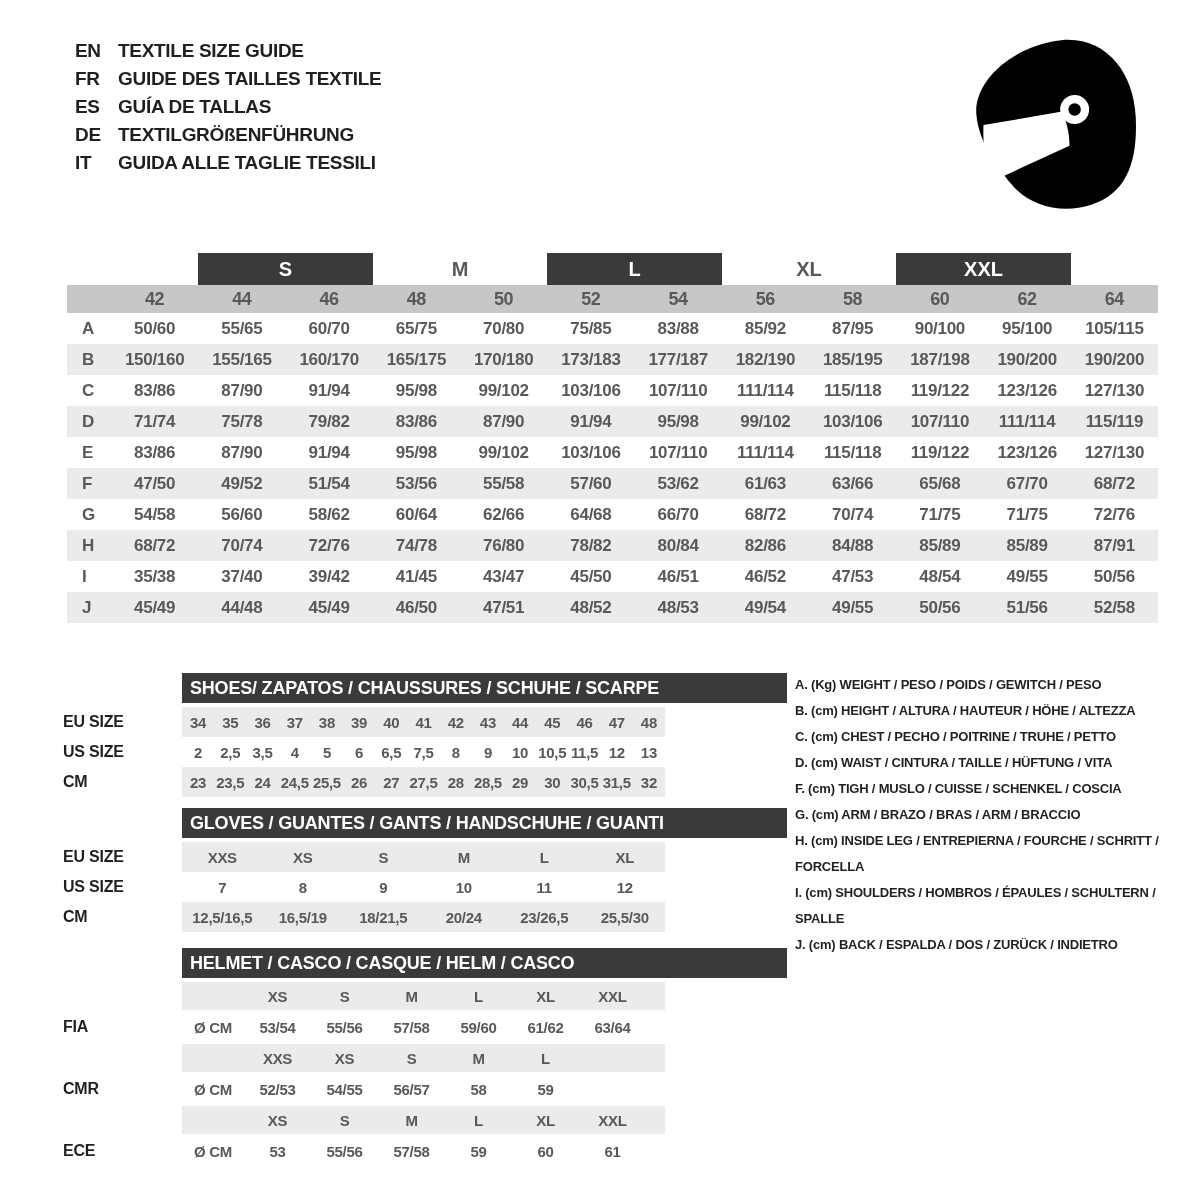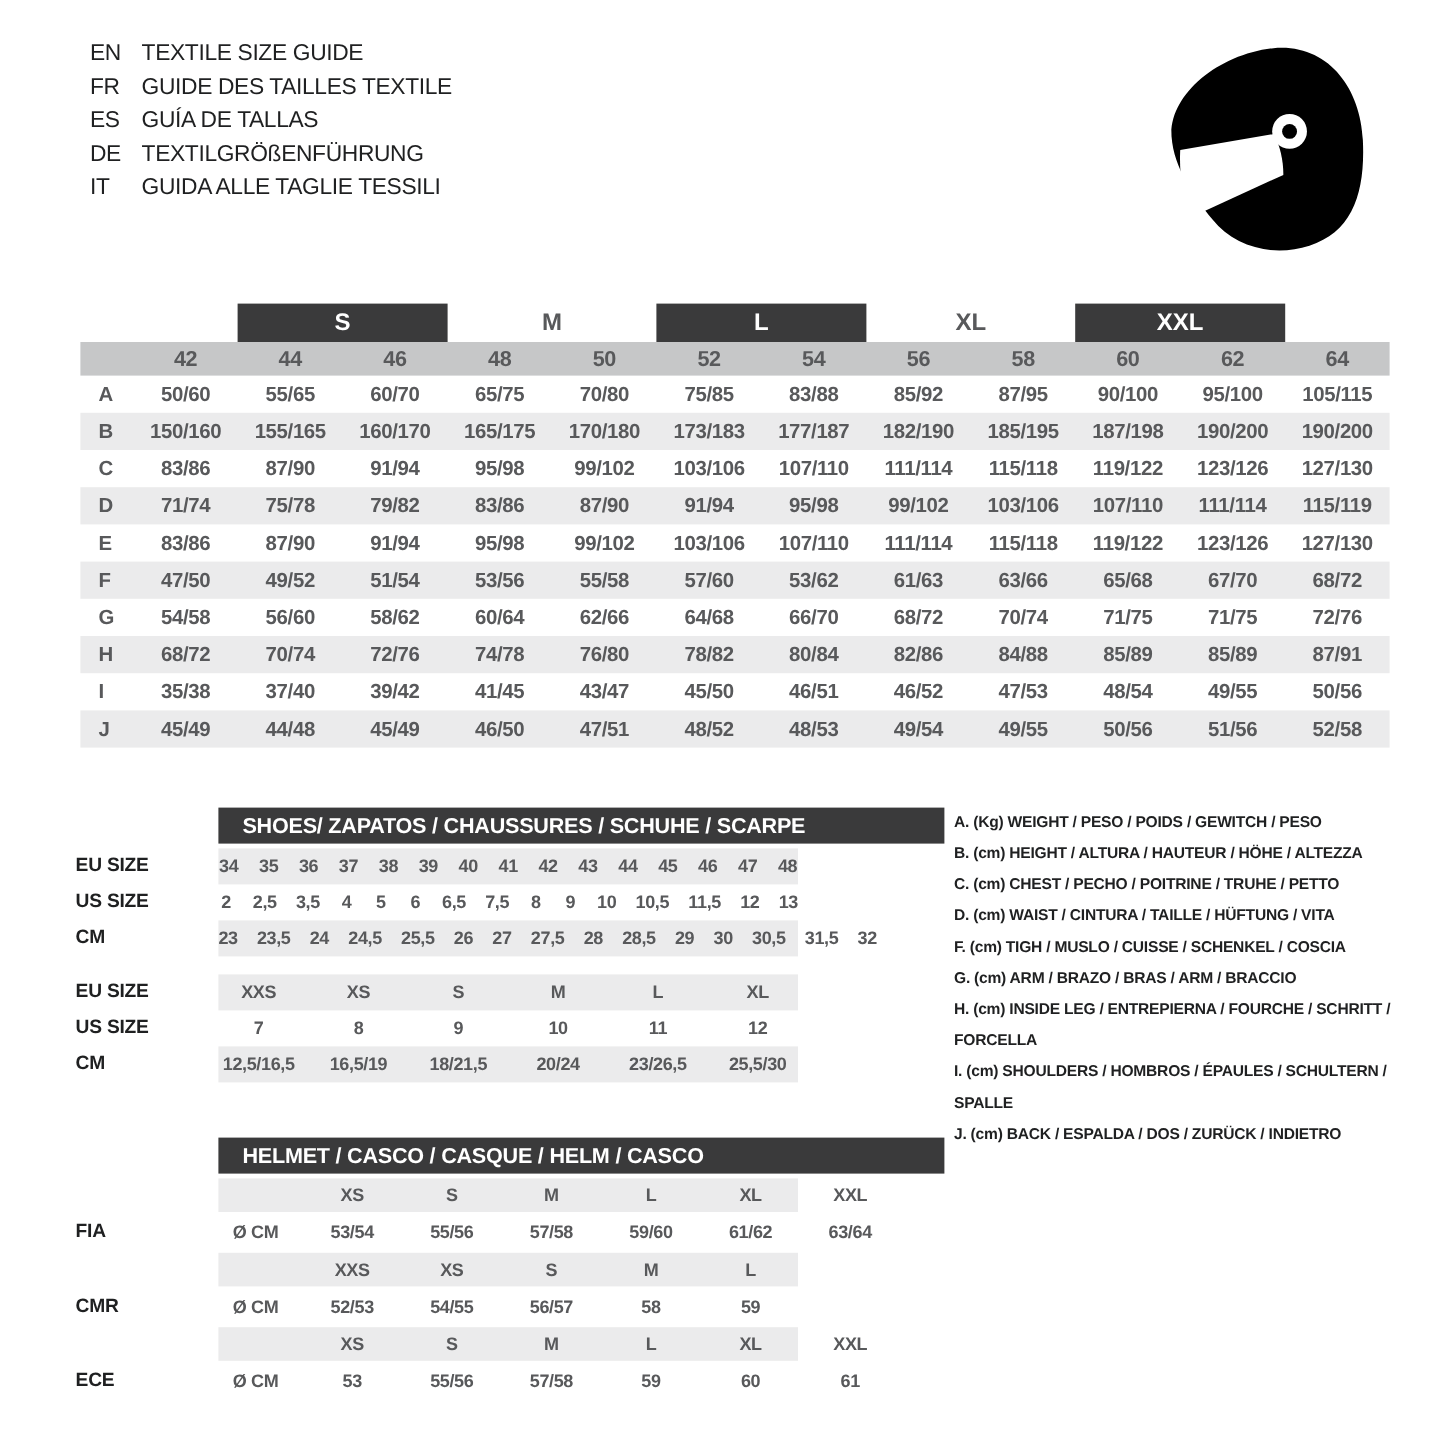--- a/index.html
+++ b/index.html
@@ -3,21 +3,21 @@
 <meta charset="utf-8">
 <style>
   html,body{margin:0;padding:0;}
   body{
     width:1200px;height:1200px;position:relative;background:#fff;
     font-family:"Liberation Sans", sans-serif;color:#58595b;overflow:hidden;
     --dark-bar:#3a3a3b; --num-bar:#c6c7c8; --stripe:#ebebec; --val:#58595b; --lbl:#1f2021;
   }
   
   .lang-block{position:absolute;left:75px;top:34px;}
-  .lang-row{display:flex;height:28px;align-items:flex-start;font-weight:normal;font-size:19px;
+  .lang-row{display:flex;height:28px;align-items:flex-end;font-weight:bold;font-size:19px;
     color:var(--lbl);letter-spacing:-0.3px;}
   .lang-code{width:43px;flex-shrink:0;}
   
   .helmet-icon{position:absolute;left:972px;top:36px;width:168px;height:176px;}
   
   .main-table{position:absolute;left:67px;top:253px;width:1091px;}
   .mt-grid{display:grid;grid-template-columns:44px repeat(12,1fr);}
   .mt-header{height:32px;}
   .size-block{display:flex;align-items:center;justify-content:center;font-weight:bold;font-size:20px;}
   .size-dark{background:var(--dark-bar);color:#fff;}
@@ -28,27 +28,27 @@
   .mt-cell{display:flex;align-items:center;justify-content:center;font-weight:bold;
     font-size:17px;letter-spacing:-0.3px;color:var(--val);}
   .mt-numbers .mt-cell{font-size:18px;}
   .mt-label{justify-content:flex-start;padding-left:15px;}
   
   .section{position:absolute;left:63px;width:724px;}
   #shoes-section{top:673px;} #gloves-section{top:808px;} #helmet-section{top:948px;}
   .title-row{display:flex;}
   .label-spacer{width:119px;flex-shrink:0;}
   .sec-title{width:605px;height:30px;background:var(--dark-bar);color:#fff;font-weight:bold;
-    font-size:18px;display:flex;align-items:center;padding-left:20px;box-sizing:border-box;
+    font-size:18px;display:flex;align-items:center;padding-left:8px;box-sizing:border-box;
     letter-spacing:-0.2px;}
   .rows{margin-top:4px;}
   .sec-line{display:flex;}
   .sec-label{width:119px;flex-shrink:0;display:flex;align-items:center;font-weight:bold;
     font-size:16px;color:var(--lbl);letter-spacing:-0.2px;}
-  .sec-row{width:483px;display:grid;gap:16px;}
+  .sec-row{width:483px;display:grid;}
   .sec-row.striped{background:var(--stripe);}
   .grid15{grid-template-columns:repeat(15,1fr);}
   .grid6{grid-template-columns:repeat(6,1fr);}
   .helmet-grid{grid-template-columns:62px repeat(6,67px) 1fr;}
   .sec-cell{display:flex;align-items:center;justify-content:center;font-weight:bold;
     font-size:15px;letter-spacing:-0.3px;color:var(--val);}
   .h30{height:30px;} .h-stripe{height:28px;} .h-data{height:34px;}
   
   .legend{position:absolute;left:795px;top:672px;width:372px;}
   .legend-item{font-weight:bold;font-size:13px;line-height:26px;color:var(--lbl);
@@ -329,20 +329,21 @@
           <div class="sec-cell">31,5</div>
           <div class="sec-cell">32</div>
         </div>
       </div>
     </div>
 </div>
 
 <div class="section" id="gloves-section">
   <div class="title-row">
     <div class="label-spacer"></div>
+    <div class="sec-title">GLOVES / GUANTES / GANTS / HANDSCHUHE / GUANTI</div>
   </div>
   <div class="rows">
       <div class="sec-line">
         <div class="sec-label h30">EU SIZE</div>
         <div class="sec-row h30 grid6 striped">
           <div class="sec-cell">XXS</div>
           <div class="sec-cell">XS</div>
           <div class="sec-cell">S</div>
           <div class="sec-cell">M</div>
           <div class="sec-cell">L</div>

